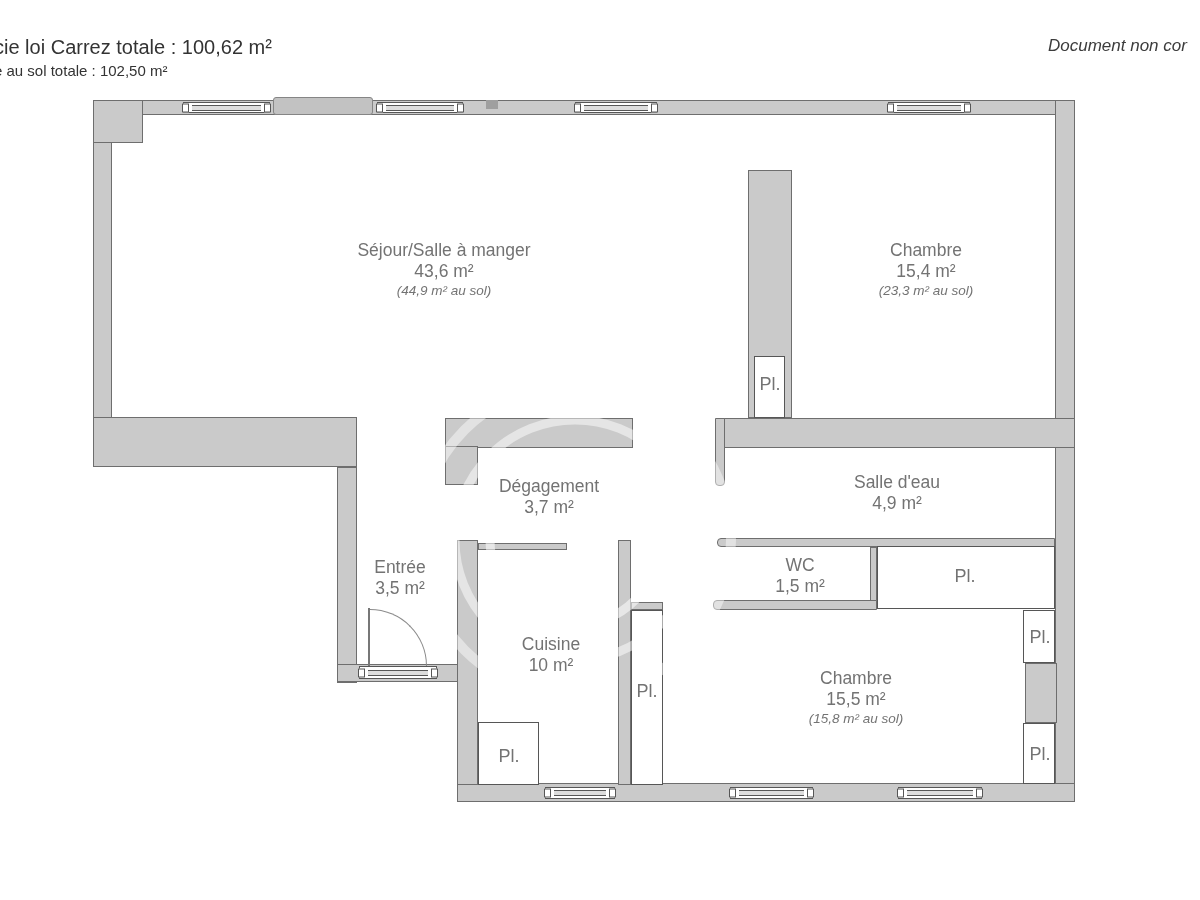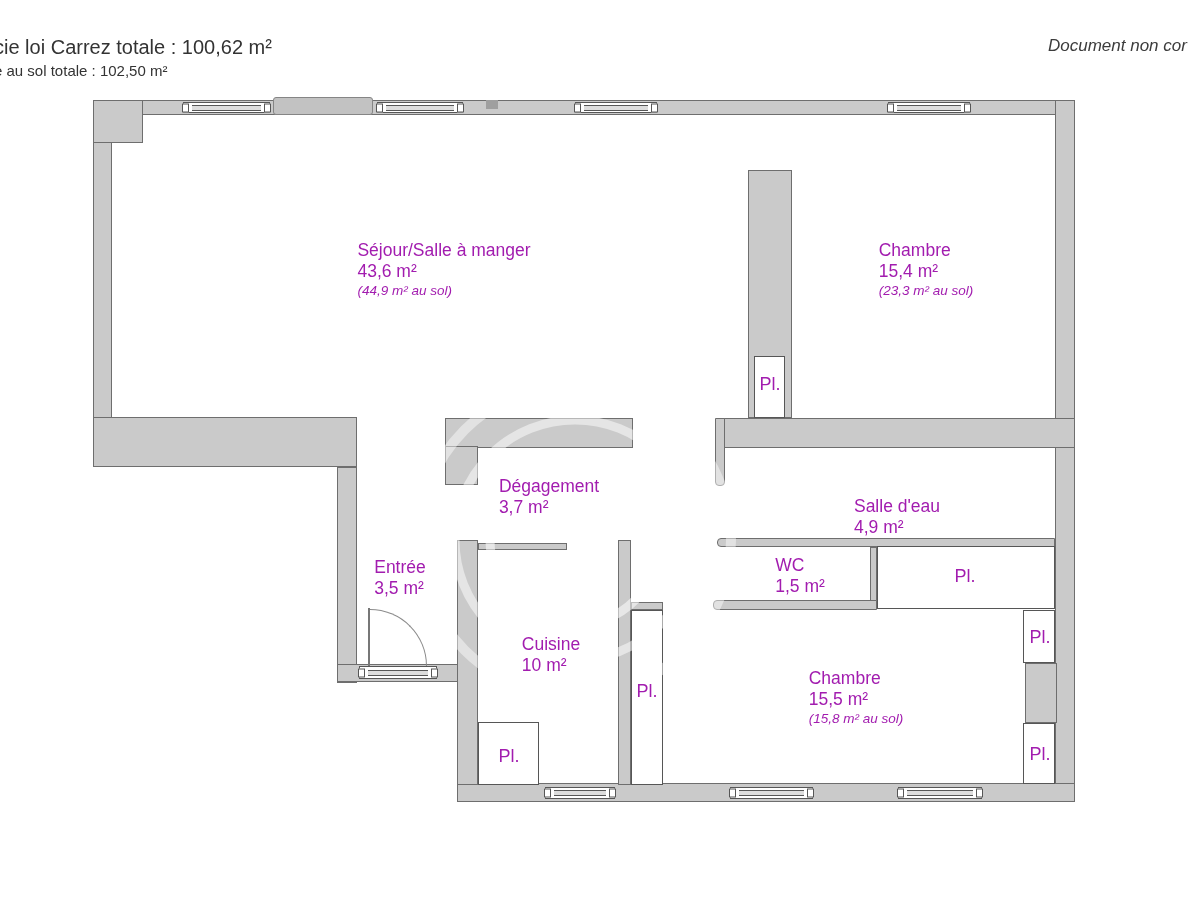--- a/index.html
+++ b/index.html
@@ -7,21 +7,21 @@
   #plan{position:relative;width:1200px;height:900px;background:#fff;}
   .wall{position:absolute;background:#cacaca;border:1px solid #6e6e6e;box-sizing:border-box;}
   .nob{border:none;}
   .wbox{position:absolute;background:#fff;border:1px solid #565656;box-sizing:border-box;}
   .win{position:absolute;background:#fff;border:1px solid #565656;box-sizing:border-box;}
   .glass{position:absolute;left:8px;right:8px;top:50%;height:4px;margin-top:-3px;
     border-top:1px solid #565656;border-bottom:1px solid #565656;background:#ddd;}
   .sq{position:absolute;width:7px;height:9px;background:#fff;border:1px solid #565656;
     top:50%;transform:translateY(-50%);box-sizing:border-box;}
   .sq.l{left:-2px}.sq.r{right:-2px}
-  .label{position:absolute;transform:translateX(-50%);text-align:left;color:#a21caf;
+  .label{position:absolute;transform:translateX(-50%);text-align:center;color:#737373;
     font-size:17.5px;line-height:21px;white-space:nowrap;}
   .rfloor{font-size:13.5px;line-height:17px;font-style:italic;}
   .pl{font-size:18px;}
   .hdr1{position:absolute;left:-6px;top:36px;font-size:20px;color:#333;white-space:nowrap;}
   .hdr2{position:absolute;left:-6px;top:62px;font-size:15px;color:#333;white-space:nowrap;}
   .notice{position:absolute;left:1048px;top:36px;font-size:17px;font-style:italic;color:#3c3c3c;white-space:nowrap;}
   .doorleaf{position:absolute;background:#777;}
   .doorarc{position:absolute;border-top:1.5px solid #8a8a8a;border-right:1.5px solid #8a8a8a;
     border-top-right-radius:100% 100%;box-sizing:border-box;}
   .rl{border-top-left-radius:4px;border-bottom-left-radius:4px;}
@@ -128,21 +128,21 @@
   </div>
   <div class="label" style="left:926px;top:240px">
     <div>Chambre</div>
     <div>15,4 m²</div>
     <div class="rfloor">(23,3 m² au sol)</div>
   </div>
   <div class="label" style="left:549px;top:476px">
     <div>Dégagement</div>
     <div>3,7 m²</div>
   </div>
-  <div class="label" style="left:897px;top:496px">
+  <div class="label" style="left:897px;top:472px">
     <div>Salle d'eau</div>
     <div>4,9 m²</div>
   </div>
   <div class="label" style="left:800px;top:555px">
     <div>WC</div>
     <div>1,5 m²</div>
   </div>
   <div class="label" style="left:400px;top:557px">
     <div>Entrée</div>
     <div>3,5 m²</div>

